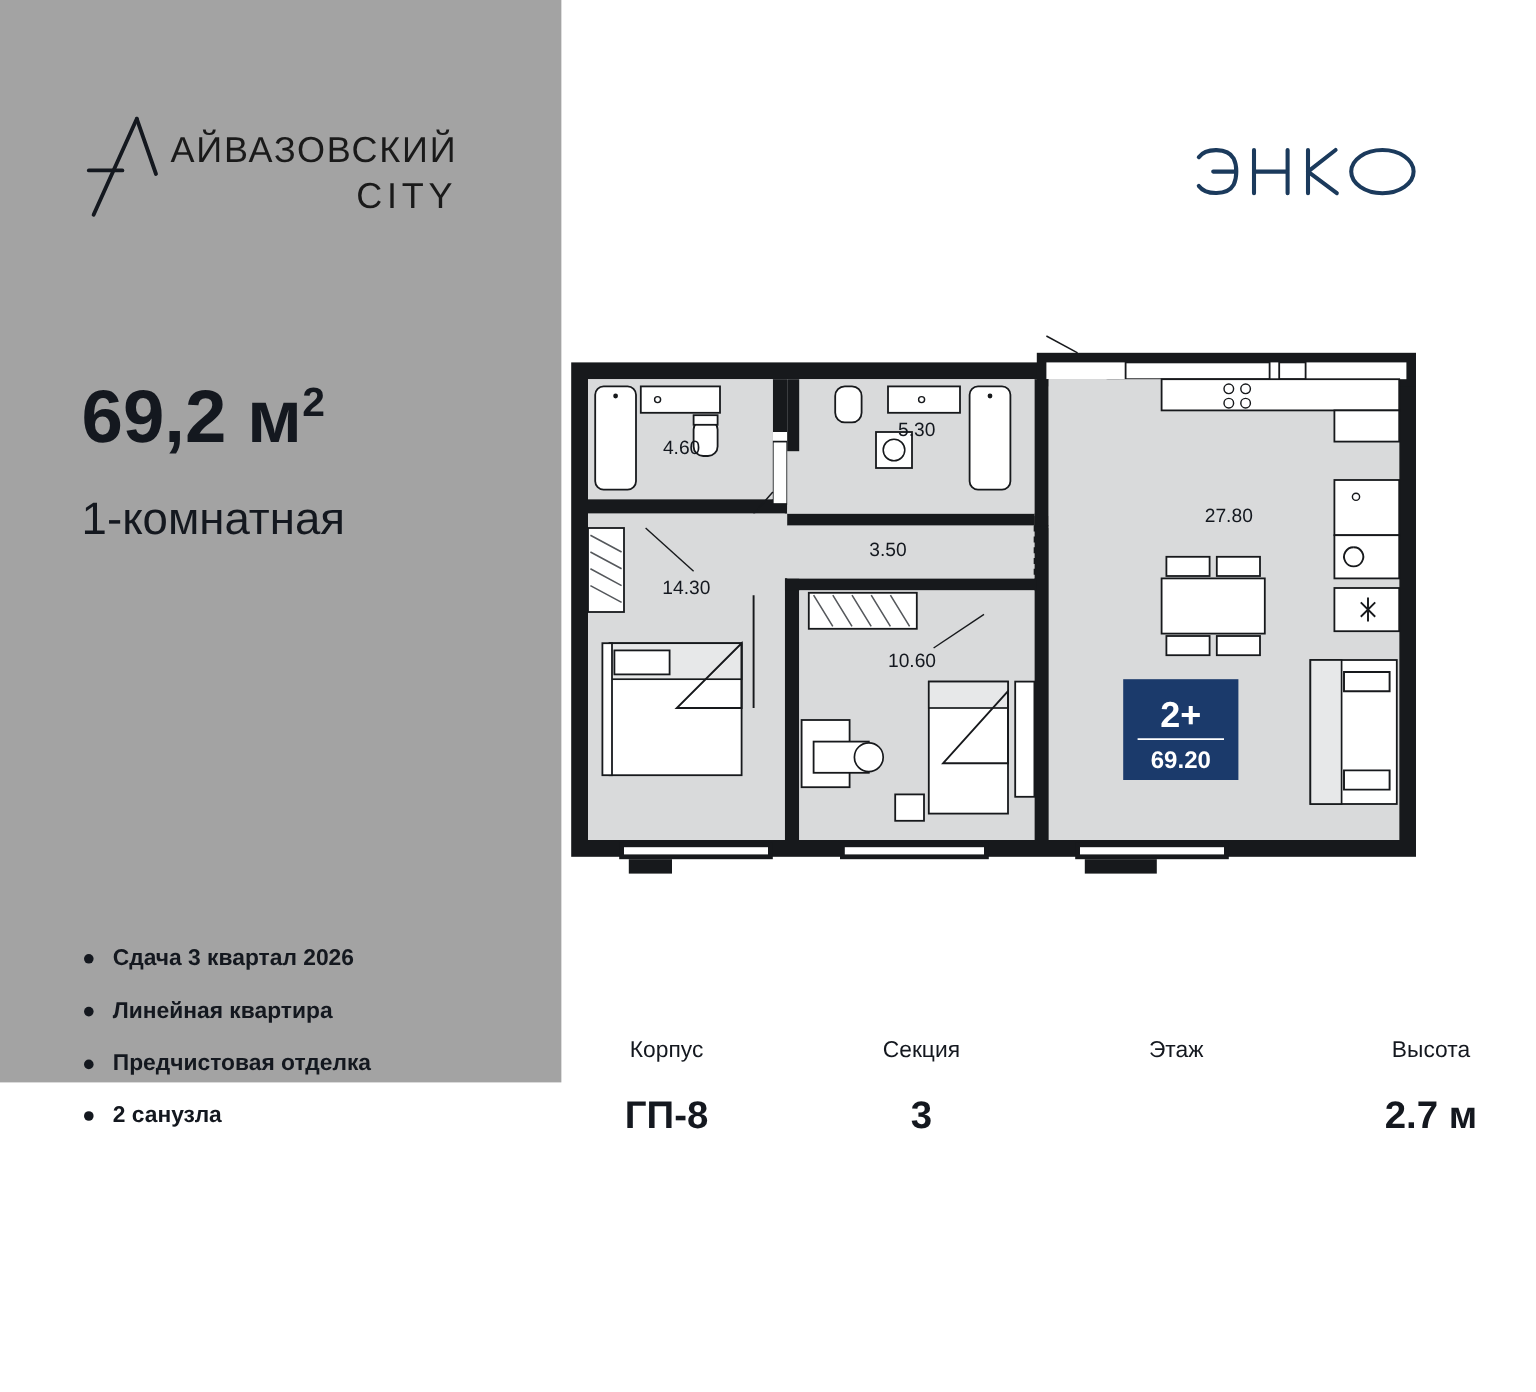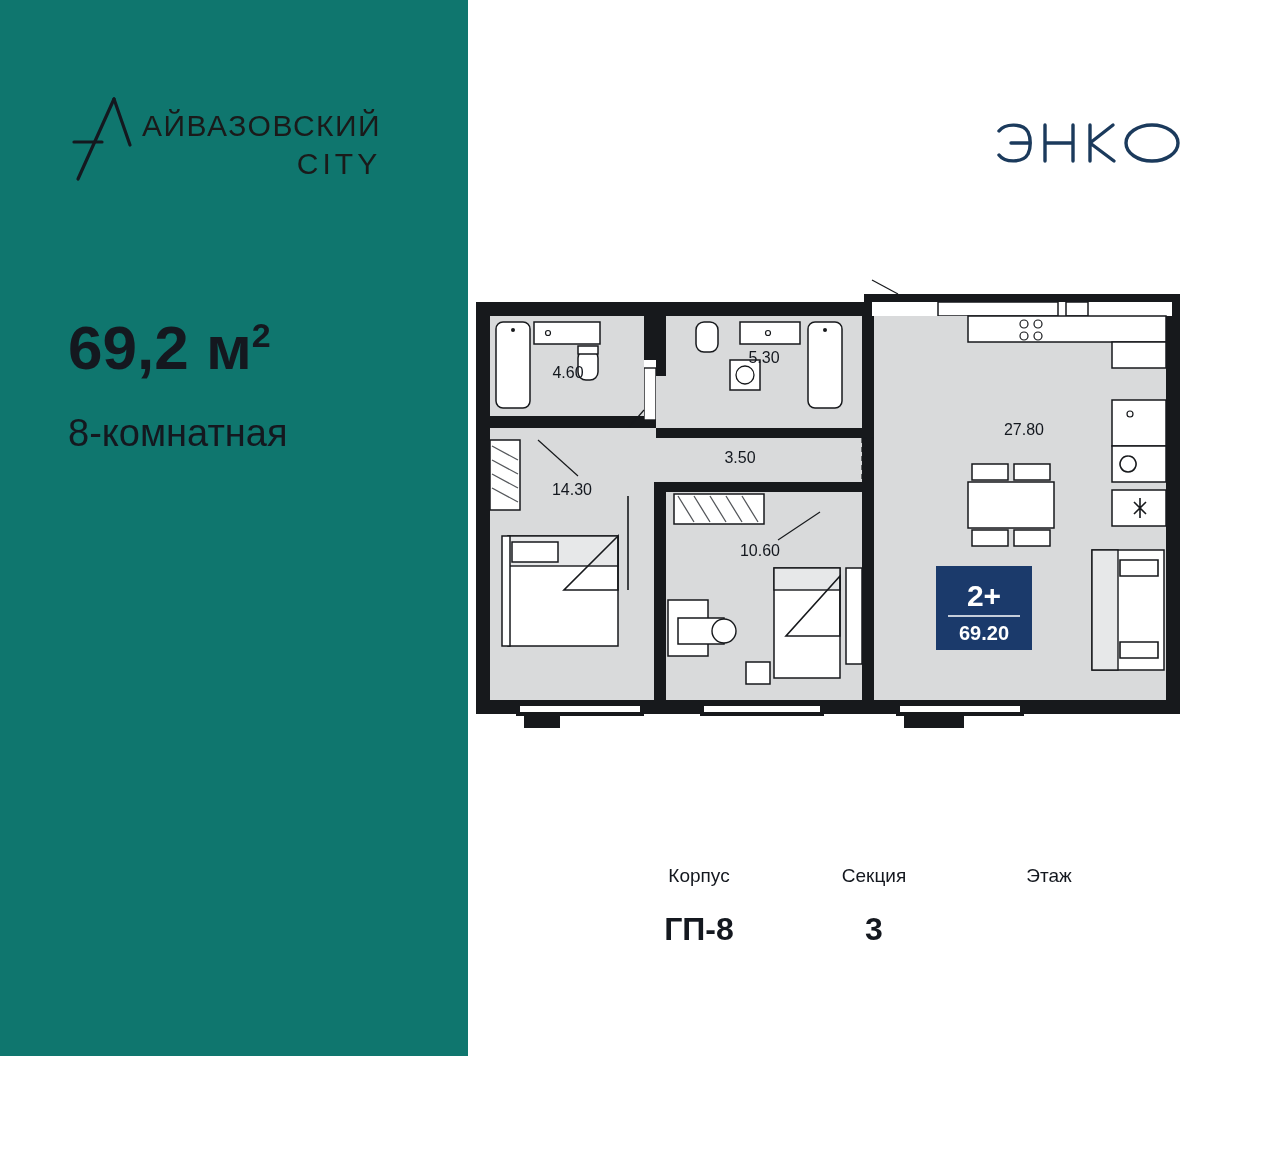--- a/index.html
+++ b/index.html
@@ -16,22 +16,22 @@
   .page {
     position: relative;
     width: 1280px;
     height: 1160px;
     display: flex;
   }
   
   .left-panel {
     position: relative;
     width: 468px;
-    height: 1056px;
-    background: #0f766e;
+    height: 902px;
+    background: #a3a3a3;
     flex: 0 0 468px;
   }
   .logo-block {
     position: absolute;
     left: 72px;
     top: 95px;
     display: flex;
     align-items: flex-start;
   }
   .logo-mark {
@@ -130,21 +130,21 @@
     top: 250px;
     width: 812px;
     height: 520px;
   }
   .info-row {
     position: absolute;
     left: 0;
     top: 865px;
     width: 812px;
     display: flex;
-    justify-content: center;
+    justify-content: space-between;
     gap: 0px;
   }
   .info-cell {
     width: 175px;
     text-align: center;
   }
   .info-cell .label {
     font-size: 19px;
     color: #14181f;
     font-weight: 400;
@@ -174,22 +174,28 @@
       <div class="logo-text">
         <div class="line1">АЙВАЗОВСКИЙ</div>
         <div class="line2">CITY</div>
       </div>
     </div>
 
     <div class="area-title">
       <span>69,2</span><span>&nbsp;</span><span>м</span><sup>2</sup>
     </div>
 
-    <div class="rooms-title">8-комнатная</div>
-
+    <div class="rooms-title">1-комнатная</div>
+
+    <ul class="features">
+      <li><span class="dot"></span><span>Сдача 3 квартал 2026</span></li>
+      <li><span class="dot"></span><span>Линейная квартира</span></li>
+      <li><span class="dot"></span><span>Предчистовая отделка</span></li>
+      <li><span class="dot"></span><span>2 санузла</span></li>
+    </ul>
   </div>
 
   <div class="right-panel">
 
     <svg class="brand-logo" viewBox="0 0 200 46">
 
       <path d="M4 11 C10 3, 28 3, 33 12 M33 12 C36 18, 36 28, 33 34 M33 34 C28 43, 10 43, 4 35 M16 23 L34 23" stroke="#1b3a5c" stroke-width="3.4" fill="none" stroke-linecap="round"></path>
 
       <path d="M50 5 L50 41 M50 23 L78 23 M78 5 L78 41" stroke="#1b3a5c" stroke-width="3.4" fill="none" stroke-linecap="round"></path>
 
@@ -399,16 +405,20 @@
         <div class="label">Корпус</div>
         <div class="value">ГП-8</div>
       </div>
       <div class="info-cell">
         <div class="label">Секция</div>
         <div class="value">3</div>
       </div>
       <div class="info-cell">
         <div class="label">Этаж</div>
       </div>
+      <div class="info-cell">
+        <div class="label">Высота</div>
+        <div class="value">2.7 м</div>
+      </div>
     </div>
 
   </div>
 </div>
 
 </body></html>

